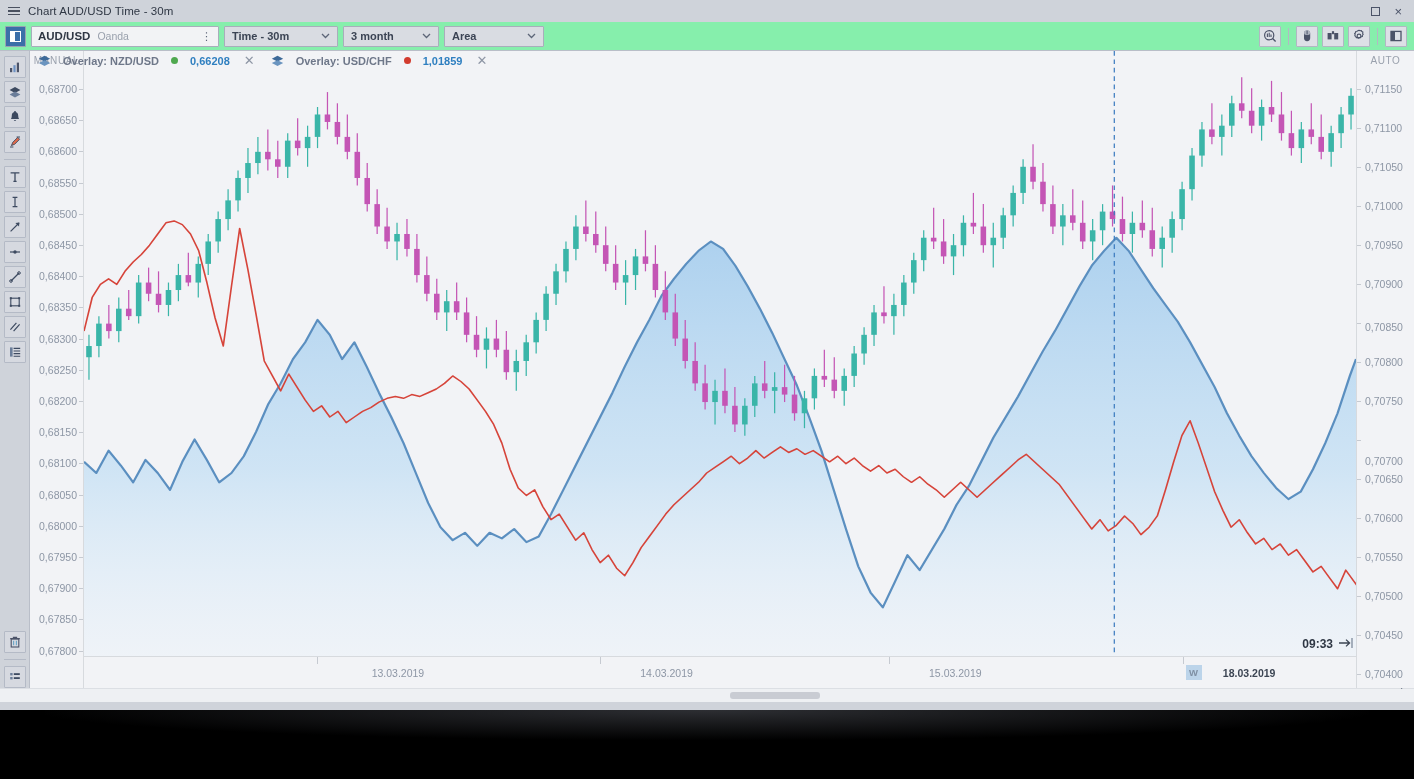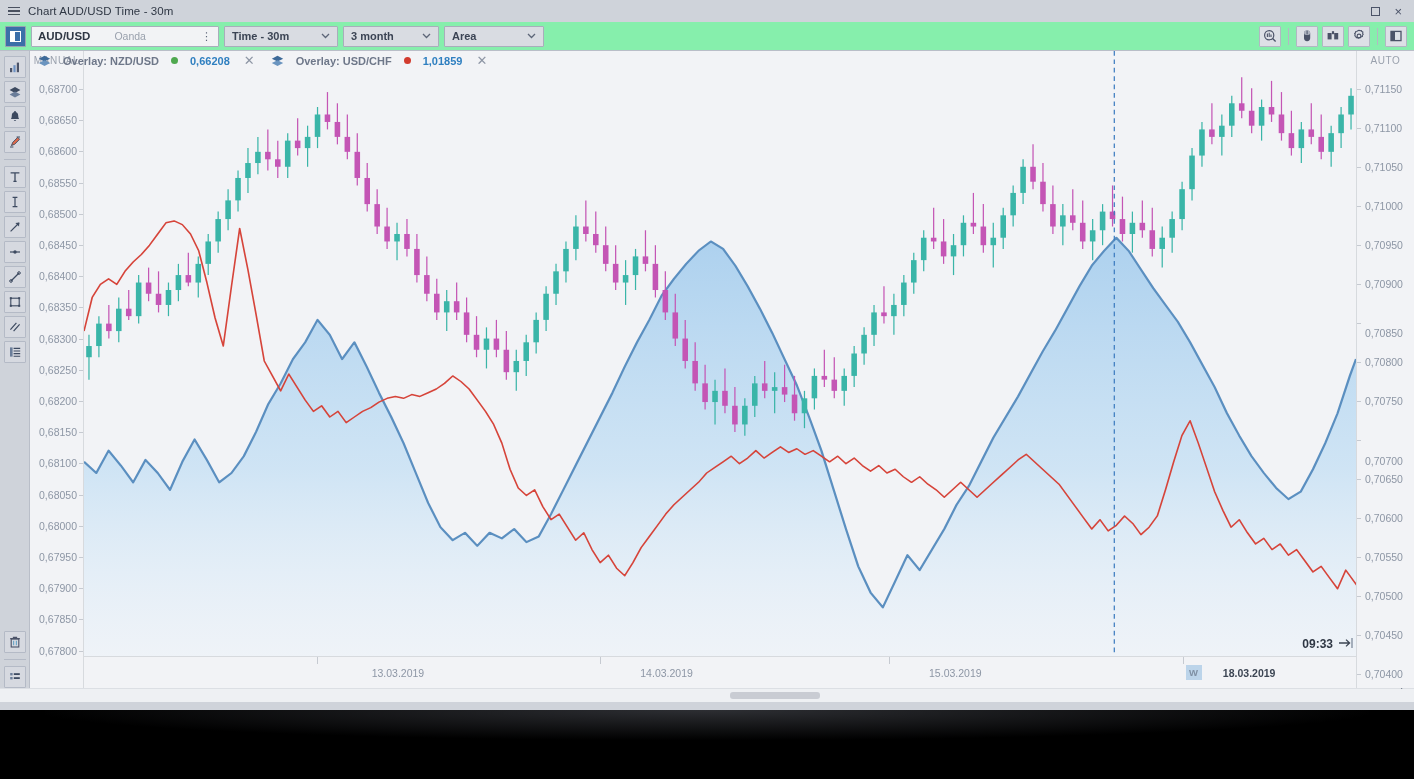--- a/index.html
+++ b/index.html
@@ -49,21 +49,21 @@
   }
   .tb-icon-btn .panel-glyph {
     width: 11px; height: 11px; border: 1.6px solid #ffffff; display:flex;
   }
   .tb-icon-btn .panel-glyph::before { content:""; width: 4px; background:#ffffff; }
   .symbol-box {
     width: 188px; height: 21px; background: #f2f3f5; border: 1px solid #a8aebb;
     display: flex; align-items: center; padding: 0 6px; cursor: pointer; border-radius: 1px;
   }
   .symbol-name { font-size: 11.5px; font-weight: bold; color: #2f3744; }
-  .symbol-src { font-size: 10.5px; color: #9aa1ad; margin-left: 24px; }
+  .symbol-src { font-size: 10.5px; color: #9aa1ad; margin-left: 7px; }
   .symbol-dots { margin-left: auto; color: #5d6678; font-size: 11px; letter-spacing:0; line-height:6px; }
   .dd {
     height: 21px; background: #d9dce2; border: 1px solid #a8aebb;
     display: flex; align-items: center; padding: 0 7px; cursor: pointer;
     border-radius: 1px;
   }
   .dd-label { font-size: 11px; font-weight: bold; color: #3b4454; }
   .dd-caret { margin-left: auto; padding-left: 14px; color: #5d6678; }
   .dd-caret svg { display:block; }
   .dd-time { width: 114px; }
@@ -791,21 +791,21 @@
             <div class="tick" style="top: 77px; text-align: center;">0,71100</div>
             <div class="tick-mark" style="top: 77px;"></div>
             <div class="tick" style="top: 116px;">0,71050</div>
             <div class="tick-mark" style="top: 116px;"></div>
             <div class="tick" style="top: 155px;">0,71000</div>
             <div class="tick-mark" style="top: 155px;"></div>
             <div class="tick" style="top: 194px;">0,70950</div>
             <div class="tick-mark" style="top: 194px;"></div>
             <div class="tick" style="top: 233px;">0,70900</div>
             <div class="tick-mark" style="top: 233px;"></div>
-            <div class="tick" style="top: 282px;">0,70850</div>
+            <div class="tick" style="top: 276px;">0,70850</div>
             <div class="tick-mark" style="top: 272px;"></div>
             <div class="tick" style="top: 311px;">0,70800</div>
             <div class="tick-mark" style="top: 311px;"></div>
             <div class="tick" style="top: 350px;">0,70750</div>
             <div class="tick-mark" style="top: 350px;"></div>
             <div class="tick" style="top: 410px;">0,70700</div>
             <div class="tick-mark" style="top: 389px;"></div>
             <div class="tick" style="top: 428px;">0,70650</div>
             <div class="tick-mark" style="top: 428px;"></div>
             <div class="tick" style="top: 467px;">0,70600</div>

